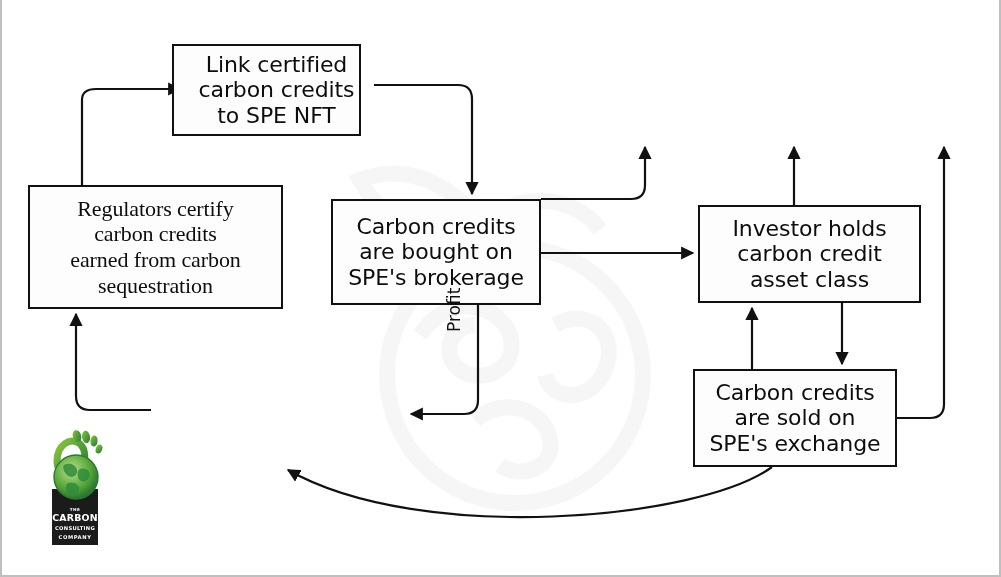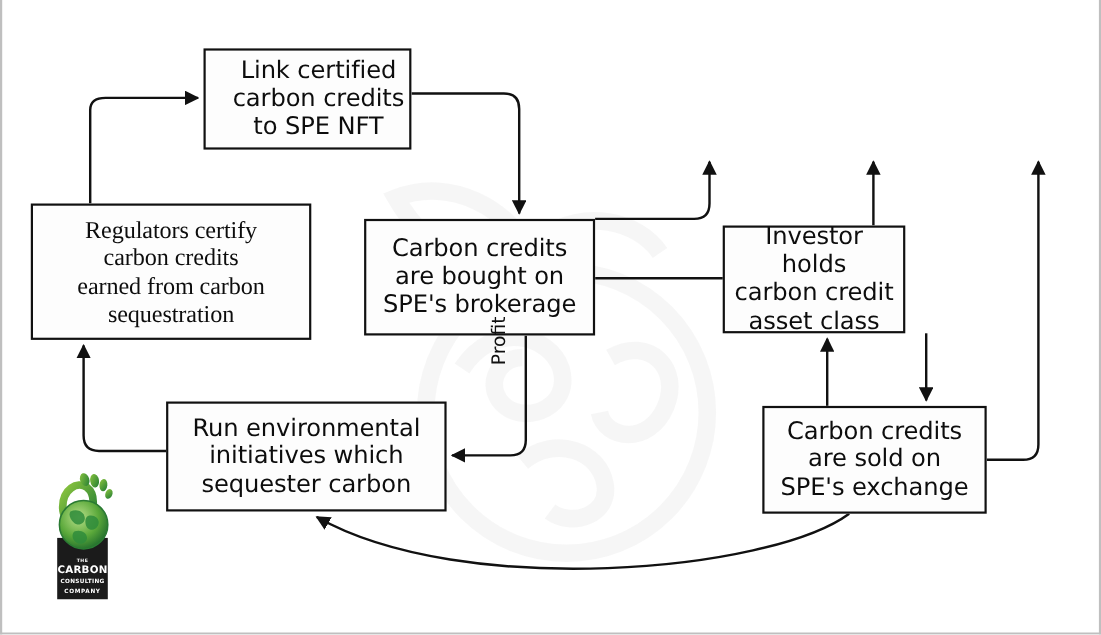--- a/index.html
+++ b/index.html
@@ -56,25 +56,25 @@
     align-items: center;
     justify-content: center;
     text-align: center;
     color: #0d0d0d;
     line-height: 1.16;
     letter-spacing: -0.1px;
     font-weight: 500;
   }
   .node span { display: block; padding: 0 4px; }
 
-  #node-link        { left: 185px; top: 44px;  width: 189px; height: 92px;  font-size: 22px; padding-left: 20px; }
+  #node-link        { left: 172px; top: 44px;  width: 189px; height: 92px;  font-size: 22px; padding-left: 20px; }
   #node-redeemed    { left: 592px; top: 21px;  width: 389px; height: 121px; font-size: 22px; }
   #node-regulators  { left: 28px;  top: 185px; width: 255px; height: 124px; font-size: 22px; font-family: Liberation Serif, serif; }
   #node-brokerage   { left: 331px; top: 199px; width: 210px; height: 106px; font-size: 22px; }
-  #node-investor    { left: 657px; top: 205px; width: 166px; height: 98px;  font-size: 22px; }
+  #node-investor    { left: 698px; top: 205px; width: 223px; height: 98px;  font-size: 22px; }
   #node-run         { left: 151px; top: 365px; width: 255px; height: 100px; font-size: 22px; }
   #node-exchange    { left: 693px; top: 369px; width: 204px; height: 98px;  font-size: 22px; }
 
   .edge-label {
     position: absolute;
     color: #111111;
     font-size: 17px;
     line-height: 1.12;
     text-align: center;
     white-space: pre;
@@ -163,23 +163,20 @@
 
 
   <div class="node" id="node-investor">
     <span>Investor holds<br>carbon credit<br>asset class</span>
   </div>
 
   <div class="node" id="node-exchange">
     <span>Carbon credits<br>are sold on<br>SPE's exchange</span>
   </div>
 
-  <div class="node" id="node-run">
-    <span>Run environmental<br>initiatives which<br>sequester carbon</span>
-  </div>
 
   <div class="edge-label" id="label-profit">Profit</div>
 
   <svg id="logo" viewBox="0 0 58 118">
     <defs>
       <radialGradient id="globeGrad" cx="40%" cy="35%" r="75%">
         <stop offset="0%" stop-color="#b9e08a"></stop>
         <stop offset="55%" stop-color="#5aa83a"></stop>
         <stop offset="100%" stop-color="#14602a"></stop>
       </radialGradient>

